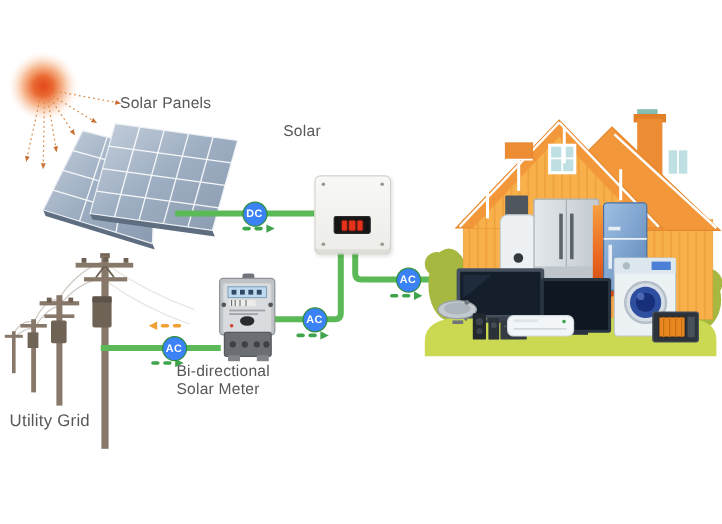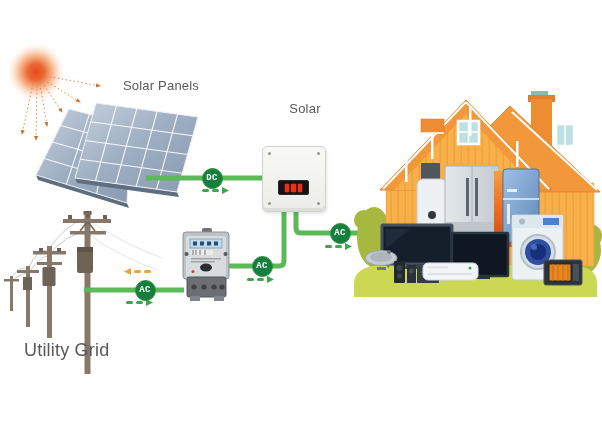--- a/index.html
+++ b/index.html
@@ -4,29 +4,29 @@
 <style>
   html,body{margin:0;padding:0;background:#fff;}
   .canvas{
     position:relative;width:602px;height:437px;background:#ffffff;overflow:hidden;
     font-family:"Liberation Sans",sans-serif;
   }
   .canvas svg{position:absolute;display:block;}
   
   .label{
     position:absolute;color:#57585A;font-size:13px;font-weight:500;
-    letter-spacing:.2px;line-height:15px;text-align:center;
+    letter-spacing:.2px;line-height:15px;text-align:left;
   }
   .label.left{text-align:left;}
   
   .badge{
     position:absolute;width:21px;height:21px;border-radius:50%;
-    background:#15803d;border:1px solid #2E8F3C;box-sizing:border-box;
+    background:#3b82f6;border:1px solid #2E8F3C;box-sizing:border-box;
     color:#fff;font-size:9px;font-weight:bold;letter-spacing:.3px;
-    display:flex;align-items:center;justify-content:center;z-index:6;font-family:Liberation Mono, monospace;
+    display:flex;align-items:center;justify-content:center;z-index:6;
   }
   
   .inverter{
     position:absolute;left:262px;top:146px;width:64px;height:66px;z-index:5;
     background:linear-gradient(#F8F8F6,#ECECE8);
     border:1px solid #D2D2CC;border-radius:5px;box-sizing:border-box;
     box-shadow:inset 0 -3px 0 #DEDED8, 1px 2px 3px rgba(0,0,0,.10);
   }
   .screw{position:absolute;width:3px;height:3px;border-radius:50%;background:#97978F;}
   .inv-display{
@@ -363,18 +363,22 @@
       </g>
     </g>
   </svg>
 
   <div class="badge" style="left:201.5px;top:167.5px">DC</div>
   <div class="badge" style="left:329.5px;top:222.5px">AC</div>
   <div class="badge" style="left:251.5px;top:255.5px">AC</div>
   <div class="badge" style="left:134.5px;top:279.5px">AC</div>
 
   <div class="label" style="left:100px;top:78px;width:122px">Solar Panels</div>
-  <div class="label" style="left:265px;top:101px;width:80px">
+  <div class="label" style="left:236px;top:101px;width:80px">
     <div>Solar</div>
   </div>
-  <div class="label left" style="left:24px;top:343px;width:100px;font-size:18px">Utility Grid</div>
+  <div class="label" style="left:147px;top:301px;width:124px">
+    <div>Bi-directional</div>
+    <div>Solar Meter</div>
+  </div>
+  <div class="label left" style="left:8px;top:343px;width:100px;font-size:14px">Utility Grid</div>
 
 </div>
 
 </body></html>

